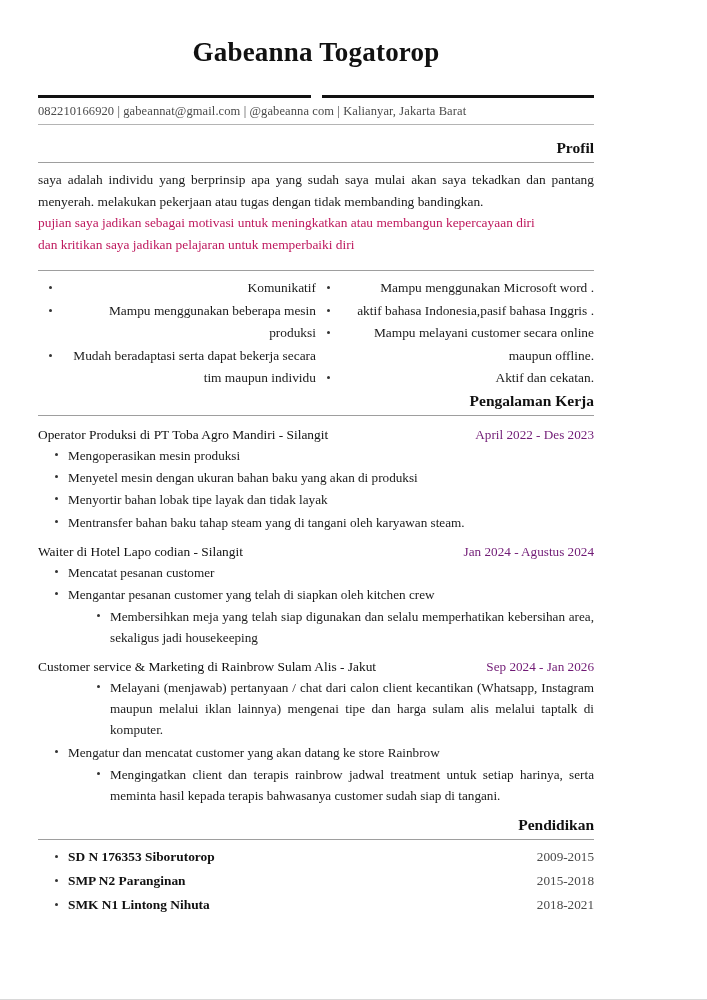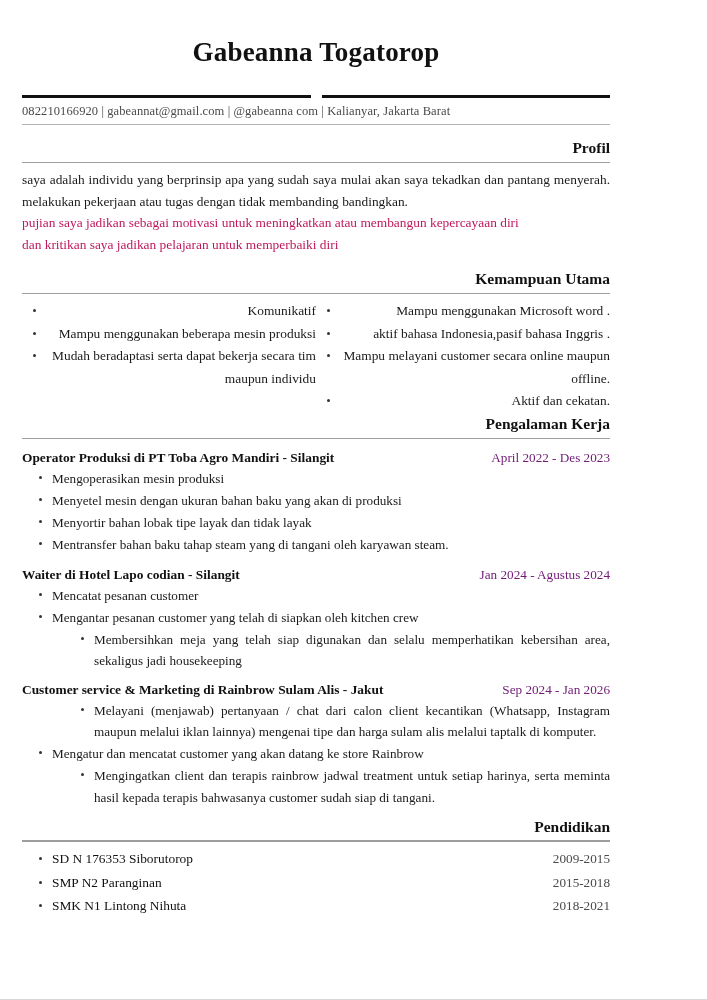--- a/index.html
+++ b/index.html
@@ -12,21 +12,21 @@
     height: 1000px;
     font-family: "Liberation Serif", "DejaVu Serif", serif;
     color: #1a1a1a;
     position: relative;
     overflow: hidden;
     border-bottom: 1px solid #d8d8d8;
     box-sizing: border-box;
   }
 
   .page {
-    padding: 0 22px;
+    padding: 0 38px;
     box-sizing: border-box;
     width: 632px;
   }
 
   
   .name-header {
     text-align: center;
     font-size: 27px;
     font-weight: bold;
     letter-spacing: 0.2px;
@@ -138,21 +138,21 @@
   .job:first-of-type {
     margin-top: 7px;
   }
   .job-head {
     display: flex;
     justify-content: space-between;
     align-items: baseline;
   }
   .job-title {
     font-size: 13.4px;
-    font-weight: bold;
+    font-weight: normal;
     color: #111;
   }
   .job-dates {
     font-size: 13.2px;
     color: #701a75;
     white-space: nowrap;
     padding-left: 12px;
   }
   .job ul {
     margin: 2px 0 0 0;
@@ -200,21 +200,21 @@
     position: absolute;
     left: -13px;
     top: 9px;
     width: 3px;
     height: 3px;
     background: #333;
     border-radius: 50%;
   }
   .edu-school {
     font-size: 13.4px;
-    font-weight: normal;
+    font-weight: bold;
     color: #111;
   }
   .edu-years {
     font-size: 13.2px;
     color: #4a4a4a;
     white-space: nowrap;
   }
 </style>
 </head>
 <body>
@@ -235,21 +235,20 @@
 
   <div class="section">
     <div class="section-title">Profil</div>
     <div class="section-rule"></div>
     <p class="profile-just">saya adalah individu yang berprinsip apa yang sudah saya mulai akan saya tekadkan dan pantang menyerah. melakukan pekerjaan atau tugas dengan tidak membanding bandingkan.</p>
     <p class="profile-line">pujian saya jadikan sebagai motivasi untuk meningkatkan atau membangun kepercayaan diri</p>
     <p class="profile-line">dan kritikan saya jadikan pelajaran untuk memperbaiki diri</p>
   </div>
 
   <div class="section">
-    <div class="section-title">Kemampuan Utama</div>
     <div class="section-rule"></div>
     <div class="skills-cols">
       <div class="skills-col">
         <ul>
           <li>Komunikatif</li>
           <li>Mampu menggunakan beberapa mesin produksi</li>
           <li>Mudah beradaptasi serta dapat bekerja secara tim maupun individu</li>
         </ul>
       </div>
       <div class="skills-col">

